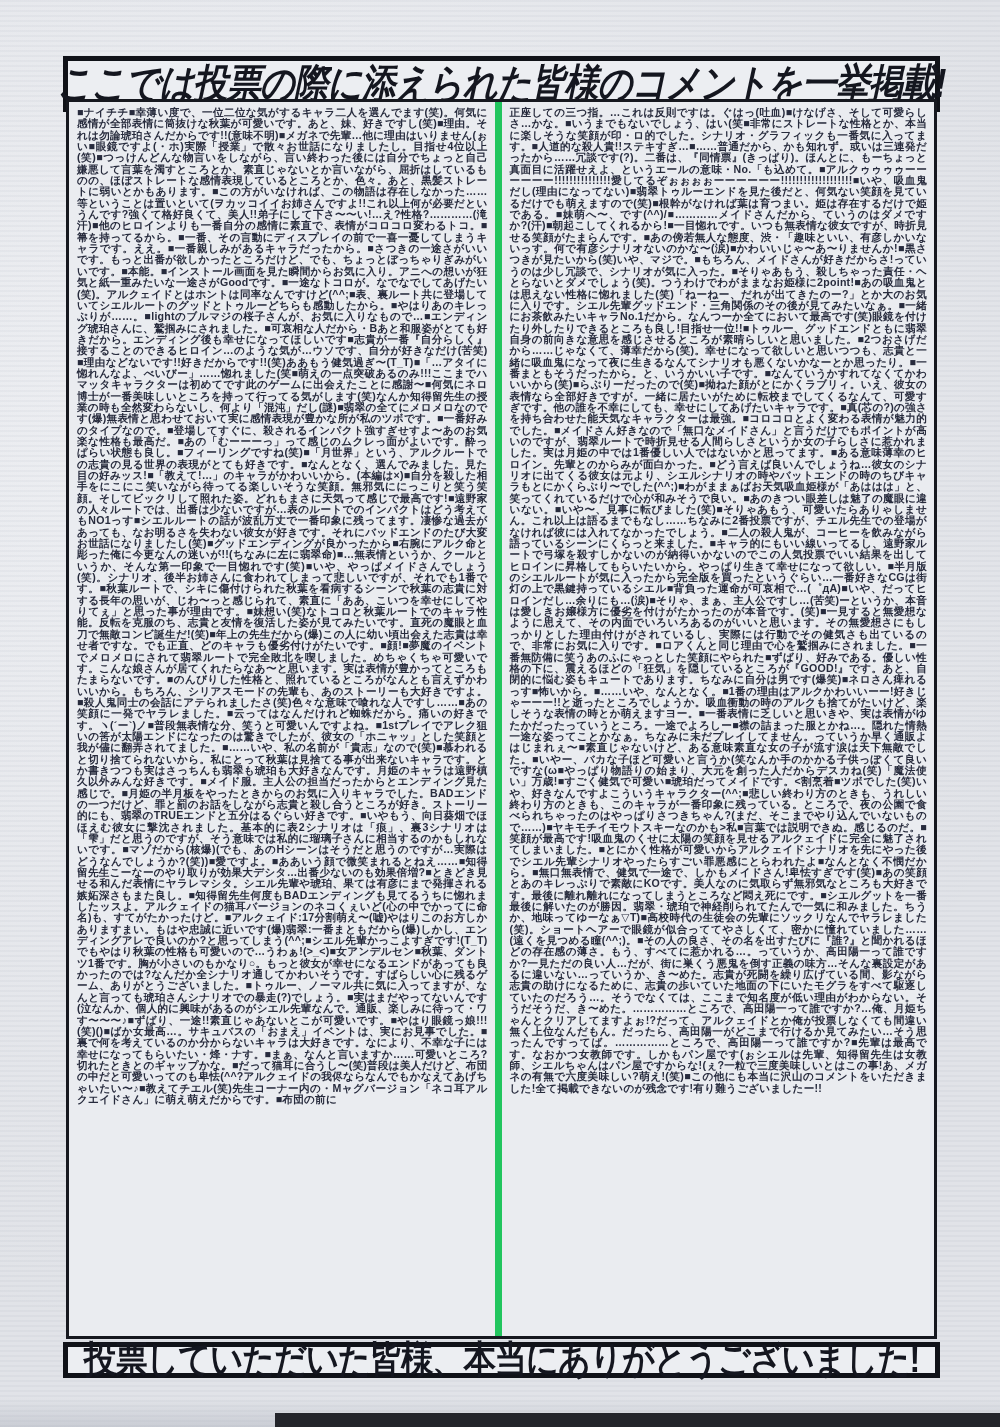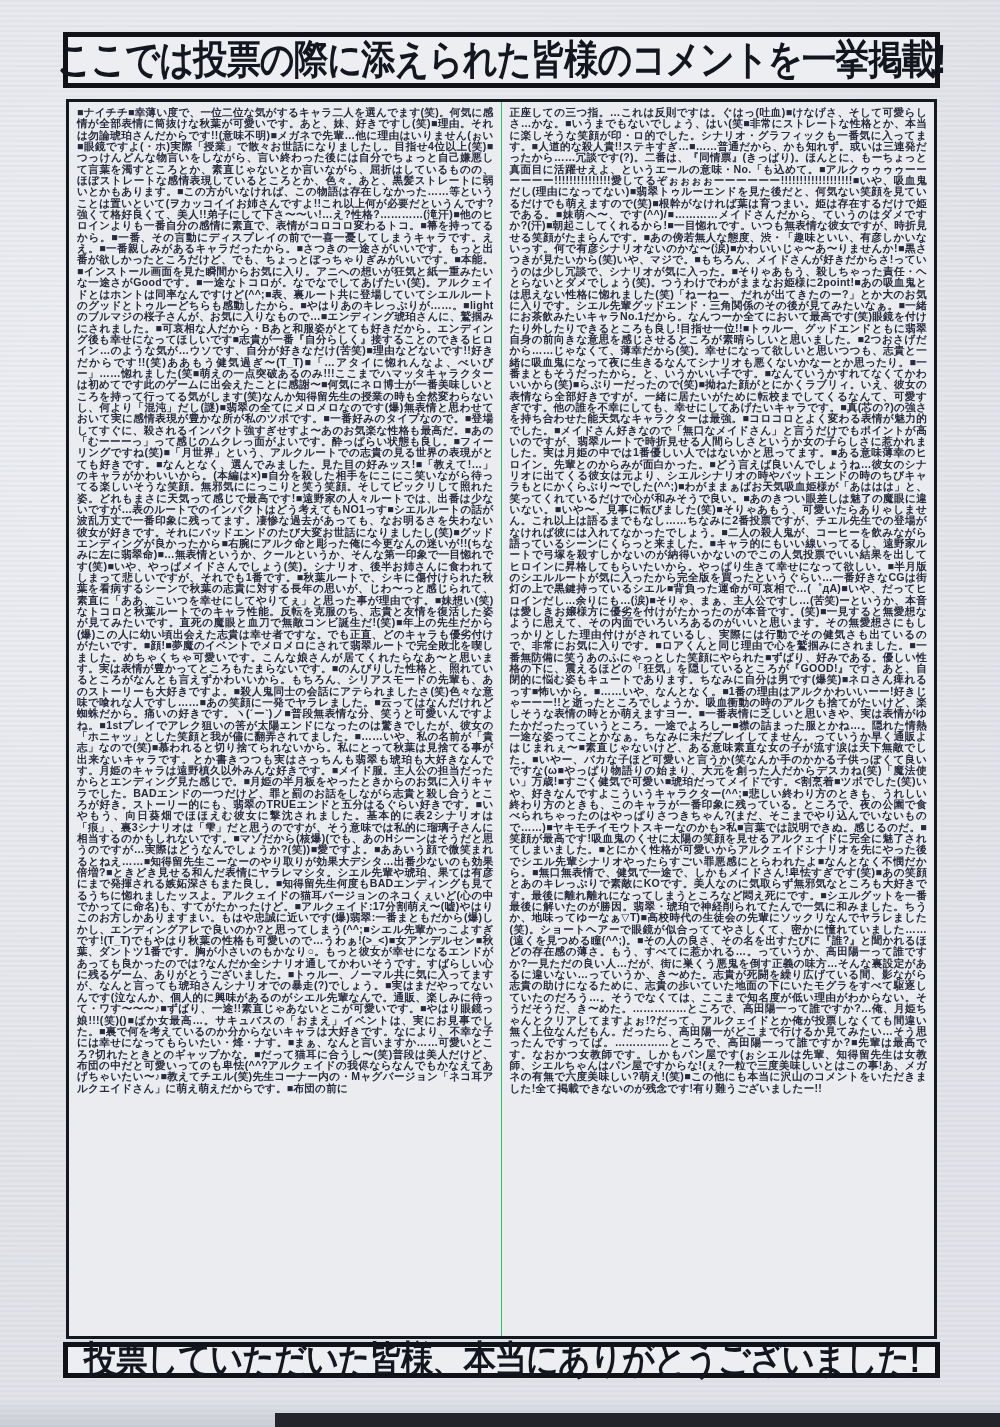--- a/index.html
+++ b/index.html
@@ -22,21 +22,21 @@
     border:5px solid #101218;
     background:#eceef2;
     display:flex;align-items:center;justify-content:center;
     box-sizing:border-box;
   }
   .banner-text{
     font-weight:bold;color:#14161f;
     letter-spacing:-1px;white-space:nowrap;
     transform:scale(1.04,1.22);
   }
-  #header-banner{top:32px;height:56px;}
+  #header-banner{top:56px;height:56px;font-style:italic;}
   #header-banner .banner-text{font-size:33px;}
   #footer-banner{top:1342px;height:36px;}
   #footer-banner .banner-text{font-size:31px;}
   #comments-panel{
     position:absolute;left:66px;top:99px;width:871px;height:1240px;
     border:3px solid #16181f;
     box-sizing:border-box;
     background:#eaecf0;
     display:flex;
   }
@@ -47,21 +47,21 @@
     font-size:10.6px;
     line-height:11.35px;
     letter-spacing:0.25px;
     color:#272b3d;
     font-weight:bold;
     text-align:justify;
     word-break:break-all;
     overflow:hidden;
     text-justify:inter-character;
   }
-  #left-column{border-right:1px solid #22c55e;}
+  #left-column{border-right:7px solid #22c55e;}
   #scan-edge-bottom{
     position:absolute;left:275px;right:0;bottom:0;height:14px;
     background:#23252b;
   }
   #scan-edge-right{
     position:absolute;right:0;top:1398px;bottom:0;width:100%;
     background:linear-gradient(180deg,rgba(190,195,205,0.0),rgba(160,165,178,0.35));
   }
 </style>
 </head>

